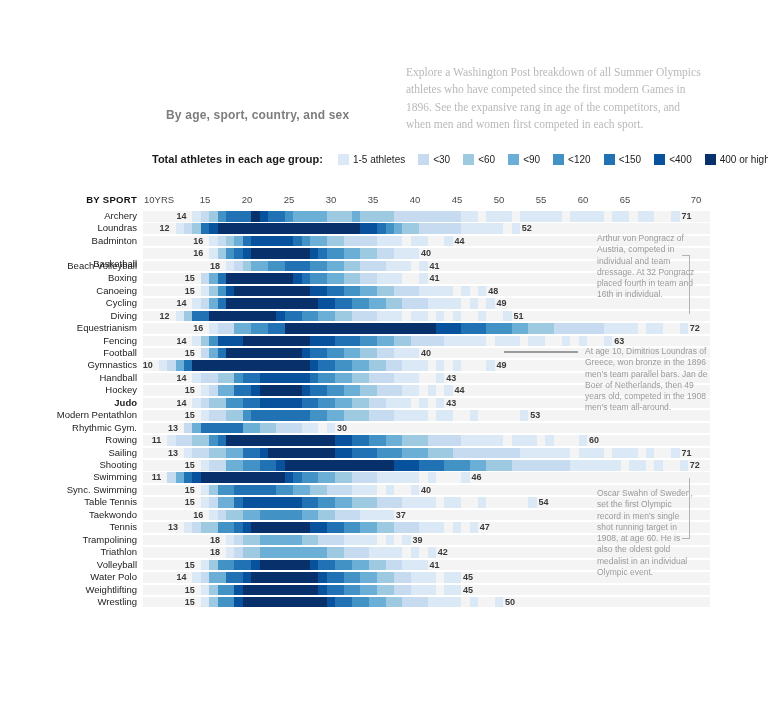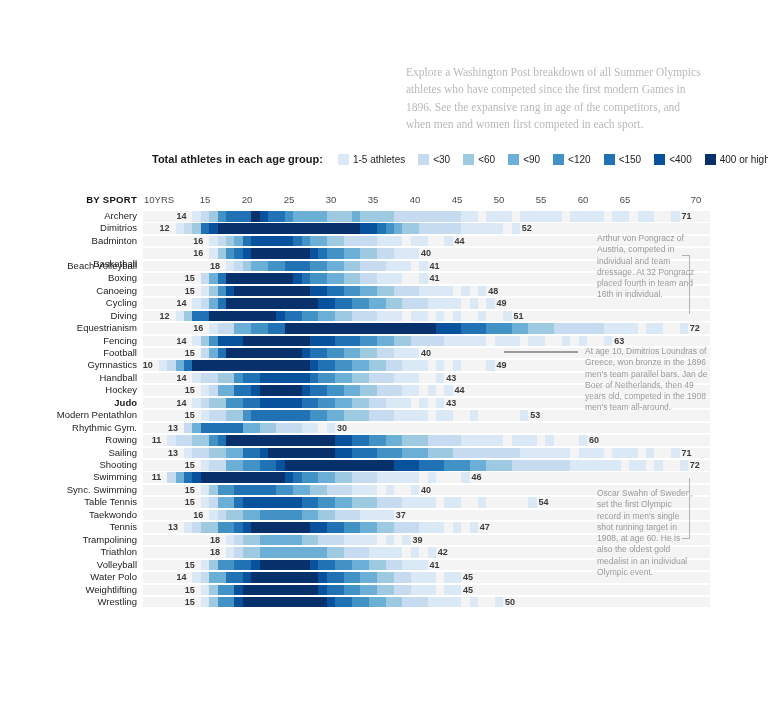--- a/index.html
+++ b/index.html
@@ -24,20 +24,21 @@
   .heat-cell{position:absolute;top:0;height:100%;}
   .age-num{font-size:9px;font-weight:700;color:#3a3a3a;line-height:10.5px;}
   .annotation{font-size:8.5px;line-height:11.3px;color:#9a9a9a;}
   .bracket{border-color:#b3b3b3;border-style:solid;border-width:0;}
   #leader-2{background:#9b9b9b;height:2px;}
 </style>
 </head>
 <body>
 
 <div id="app">
+  <div class="abs" id="subtitle">By age, sport, country, and sex</div>
   <div class="abs" id="intro">Explore a Washington Post breakdown of all Summer Olympics athletes who have competed since the first modern Games in 1896. See the expansive rang in age of the competitors, and when men and women first competed in each sport.</div>
 
   <div class="abs" id="legend">
     <span id="legend-label">Total athletes in each age group:</span>
   <div class="legend-item">
         <div class="legend-swatch" style="background: rgb(219, 233, 246);"></div>
         <span class="lab">1-5 athletes</span>
       </div>
       <div class="legend-item">
         <div class="legend-swatch" style="background: rgb(198, 219, 239);"></div>
@@ -106,21 +107,21 @@
         <div class="heat-cell" style="left: 318.2px; width: 16.8px; background: rgb(219, 233, 246);"></div>
         <div class="heat-cell" style="left: 343.4px; width: 25.2px; background: rgb(219, 233, 246);"></div>
         <div class="heat-cell" style="left: 377px; width: 42px; background: rgb(219, 233, 246);"></div>
         <div class="heat-cell" style="left: 427.4px; width: 33.6px; background: rgb(219, 233, 246);"></div>
         <div class="heat-cell" style="left: 469.4px; width: 16.8px; background: rgb(219, 233, 246);"></div>
         <div class="heat-cell" style="left: 494.6px; width: 16.8px; background: rgb(219, 233, 246);"></div>
         <div class="heat-cell" style="left: 528.2px; width: 8.4px; background: rgb(219, 233, 246);"></div>
       </div>
       <div class="abs age-num" style="left: 160.4px; top: 211px; width: 26px; text-align: right;">14</div>
       <div class="abs age-num" style="left: 681.4px; top: 211px; width: 26px;">71</div>
-      <div class="abs sport-label" style="top: 223.45px;">Dimitrios</div>
+      <div class="abs sport-label" style="top: 223.45px;">Loundras</div>
       <div class="abs row-stripe" style="left: 143px; top: 223.45px; width: 567px;">
         <div class="heat-cell" style="left: 32.6px; width: 8.4px; background: rgb(219, 233, 246);"></div>
         <div class="heat-cell" style="left: 41px; width: 8.4px; background: rgb(198, 219, 239);"></div>
         <div class="heat-cell" style="left: 49.4px; width: 8.4px; background: rgb(158, 202, 225);"></div>
         <div class="heat-cell" style="left: 57.8px; width: 8.4px; background: rgb(33, 113, 181);"></div>
         <div class="heat-cell" style="left: 66.2px; width: 8.4px; background: rgb(8, 81, 156);"></div>
         <div class="heat-cell" style="left: 74.6px; width: 142.8px; background: rgb(8, 48, 107);"></div>
         <div class="heat-cell" style="left: 217.4px; width: 16.8px; background: rgb(8, 81, 156);"></div>
         <div class="heat-cell" style="left: 234.2px; width: 8.4px; background: rgb(33, 113, 181);"></div>
         <div class="heat-cell" style="left: 242.6px; width: 8.4px; background: rgb(66, 146, 198);"></div>

